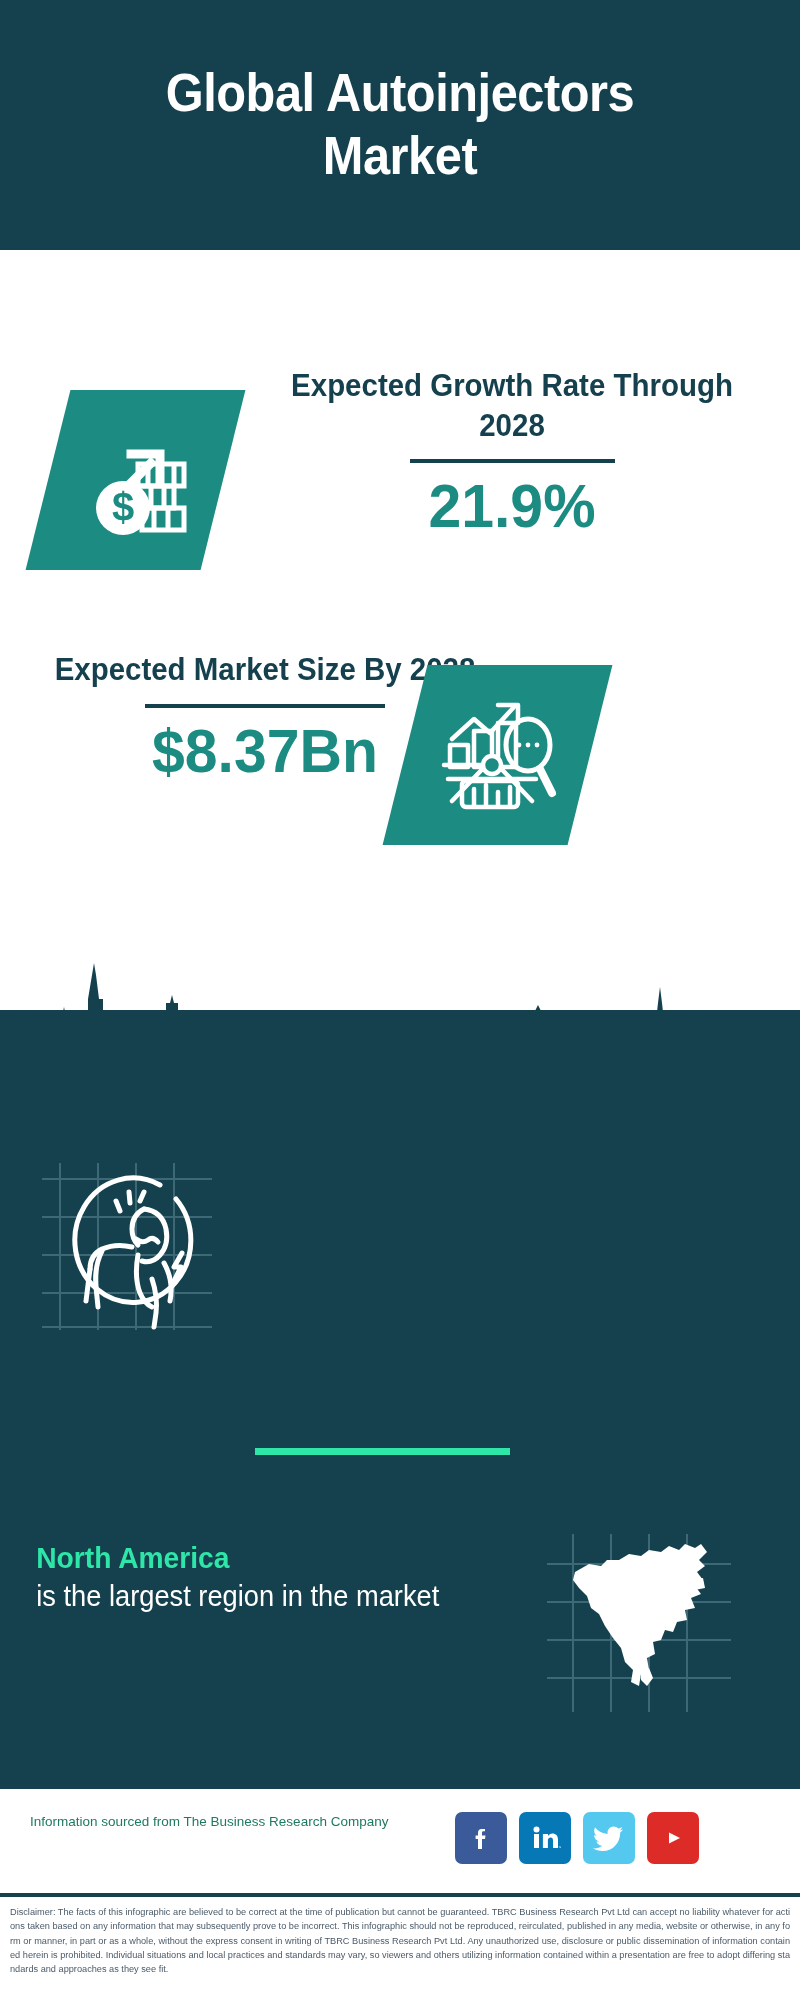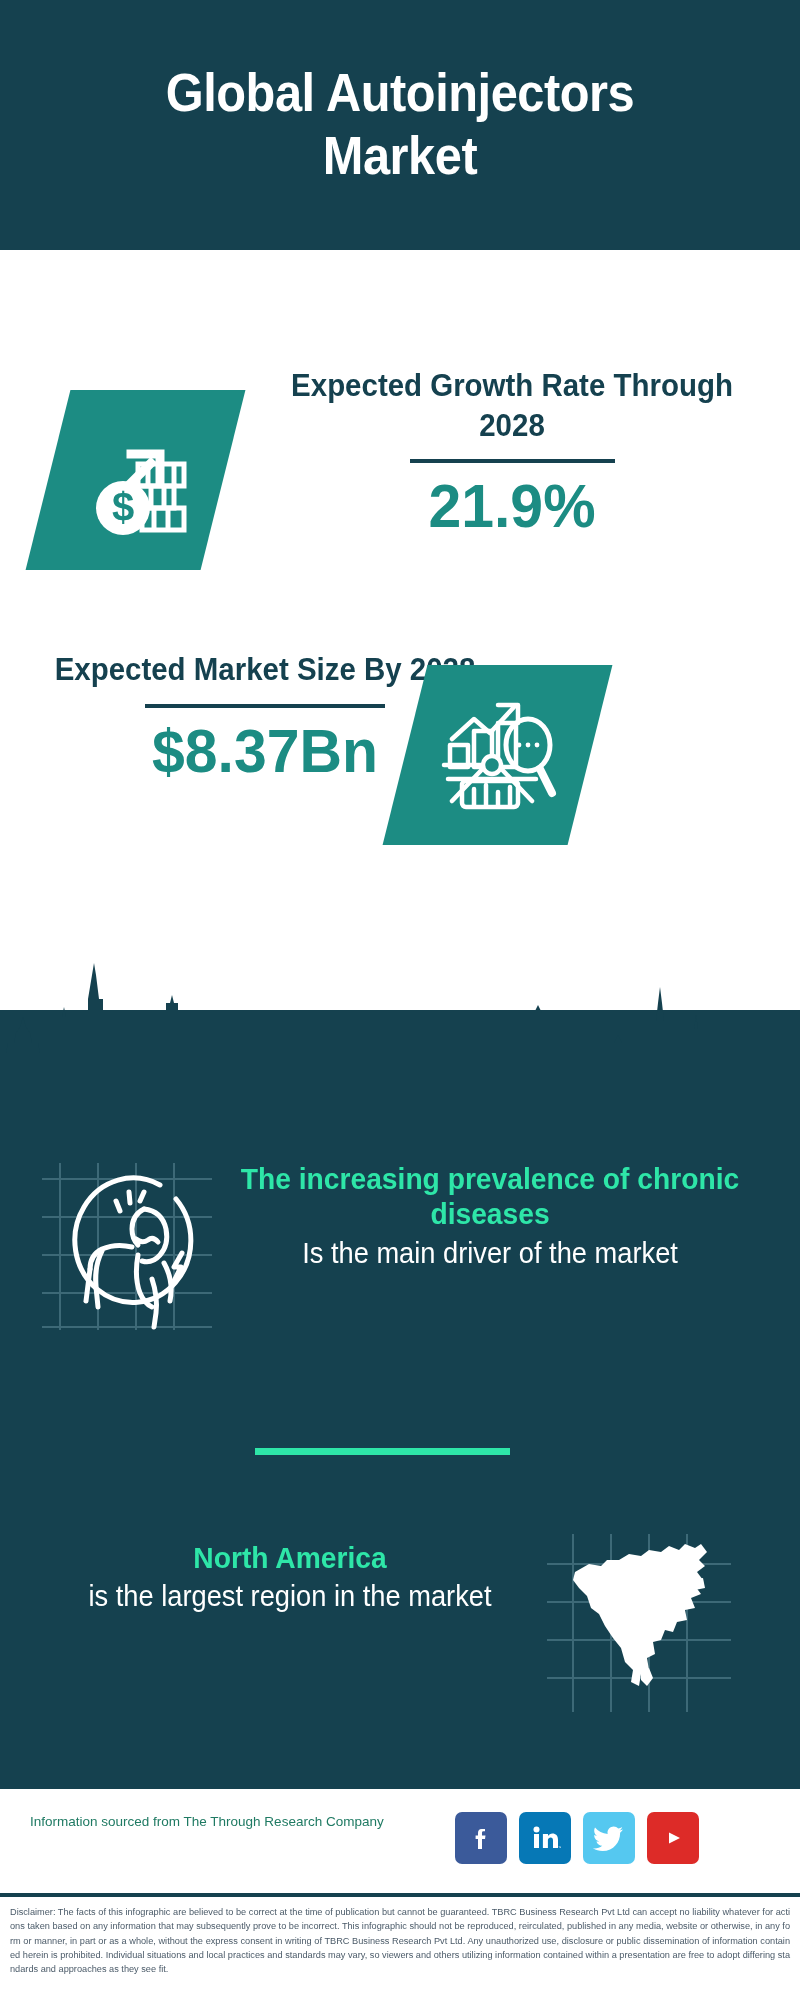--- a/index.html
+++ b/index.html
@@ -100,21 +100,21 @@
     display:block; margin-top:3px; transform:scaleX(0.94);
   }
 
   .mint-divider {
     position:absolute; left:255px; top:1448px; width:255px; height:7px;
     background:#2EE6A8;
   }
 
   
   #region-row { position:absolute; left:0; top:1540px; width:800px; height:200px; }
-  #region-text { position:absolute; left:20px; top:0px; width:540px; text-align:center; }
+  #region-text { position:absolute; left:20px; top:0px; width:540px; }
   #region-icon { position:absolute; left:545px; top:-10px; width:195px; height:190px; }
 
   
   .footer-band {
     position:absolute; left:0; top:1785px; width:800px; height:110px;
     background:#ffffff; border-top:4px solid #15414F;
   }
   .source-text {
     position:absolute; left:30px; top:1810px; width:420px;
     color:#1F7A63; font-size:13.5px; line-height:1.75;
@@ -262,24 +262,20 @@
           <path d="M112 124 q6 18 4 34 l-2 14"></path>
           <path d="M124 108 q10 18 6 38"></path>
 
           <path d="M80 56 l-4 -10" stroke-width="5"></path>
           <path d="M90 48 l-1 -11" stroke-width="5"></path>
           <path d="M100 46 l4 -9" stroke-width="5"></path>
 
           <path d="M142 98 l-8 14 h7 l-7 14" stroke-width="5"></path>
         </g>
       </svg>
-    </div>
-    <div id="driver-text">
-      <span class="hl">The increasing prevalence of chronic diseases</span>
-      <span class="sub">Is the main driver of the market</span>
     </div>
   </div>
 
   <div class="mint-divider"></div>
 
   <div id="region-row">
     <div id="region-text">
       <span class="hl">North America</span>
       <span class="sub">is the largest region in the market</span>
     </div>
@@ -301,21 +297,21 @@
           <path d="M148 50 L158 48 L160 58 L150 60 Z"></path>
           <path d="M96 142 L104 138 L108 148 L102 156 L96 150 Z"></path>
         </g>
       </svg>
     </div>
   </div>
 
   <div class="footer-band"></div>
 
   <div class="source-text">
-    <div>Information sourced from The Through Research Company</div>
+    <div>Information sourced from The Business Research Company</div>
   </div>
 
   <div class="social-row">
     <div class="social s-fb">
       <svg width="30" height="30" viewBox="0 0 30 30">
         <path fill="#fff" d="M19 6h-3.4C12.9 6 12 7.8 12 10v2.4H9.6V16H12v10h4V16h3l0.5-3.6H16V9.9c0-1 .3-1.6 1.6-1.6H19V6z"></path>
       </svg>
     </div>
     <div class="social s-li">
       <svg width="32" height="30" viewBox="0 0 32 30">

